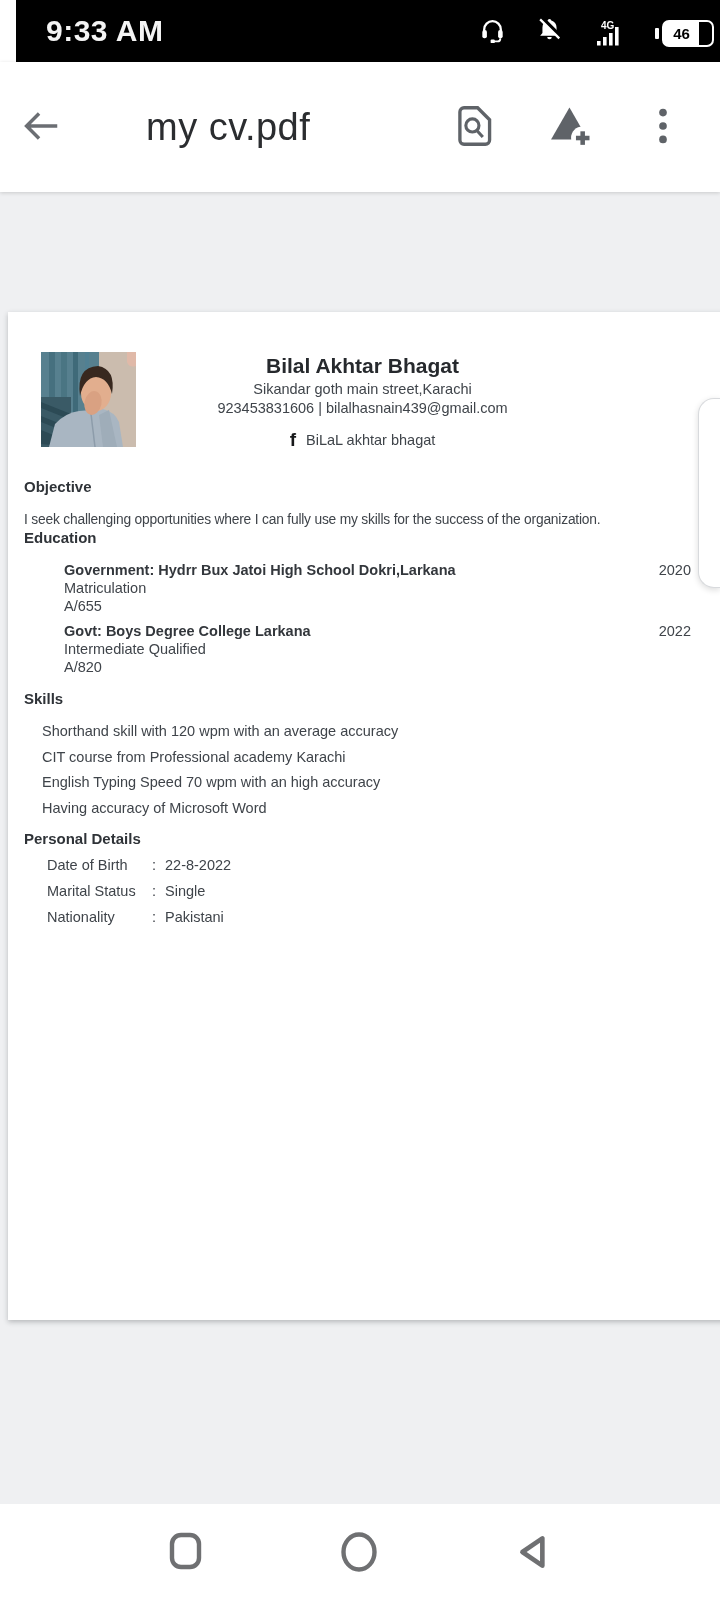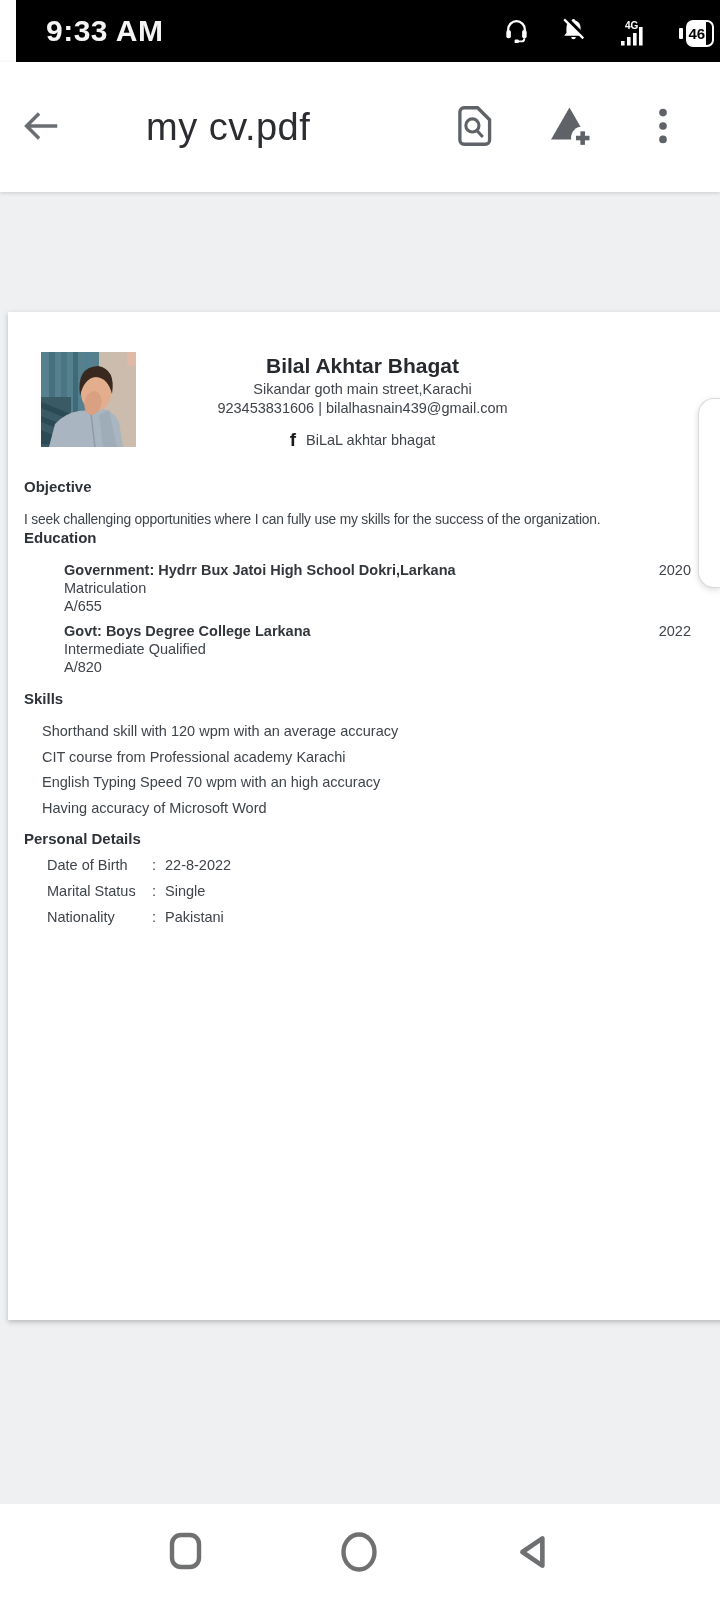--- a/index.html
+++ b/index.html
@@ -8,21 +8,21 @@
   .screen { position:absolute; inset:0; }
 
   
   .status-bar { position:absolute; left:16px; top:0; width:720px; height:62px; background:#000;
     display:flex; align-items:center; justify-content:space-between; padding:0 22px 0 30px; }
   .status-time { color:#f4f4f4; font-size:30px; font-weight:600; letter-spacing:.5px; }
   .status-icons { display:flex; align-items:flex-end; gap:30px; }
   .sig-wrap { display:flex; align-items:flex-end; }
   .battery { display:flex; align-items:center; gap:3px; }
   .battery-nub { width:4px; height:11px; background:#fff; border-radius:1px; }
-  .battery-body { width:28px; height:27px; border:2.5px solid #fff; border-radius:7px;
+  .battery-body { width:52px; height:27px; border:2.5px solid #fff; border-radius:7px;
     background:linear-gradient(to right,#fff 0 73%, #000 73%); display:flex; align-items:center; }
   .battery-level { width:73%; text-align:center; font-size:15px; font-weight:700; color:#000; line-height:1; }
 
   
   .toolbar { position:absolute; left:0; top:62px; width:720px; height:130px; background:#fff;
     display:flex; align-items:center; box-shadow:0 1px 4px rgba(0,0,0,.16); z-index:5; }
   .back-btn { width:80px; height:100%; display:flex; align-items:center; justify-content:center; border:none; background:none; cursor:pointer; }
   .toolbar-title { font-size:38px; color:#2b2d30; margin-left:66px; letter-spacing:.5px; flex:1; white-space:nowrap; overflow:hidden; }
   .tb-actions { display:flex; align-items:center; gap:44px; padding-right:34px; }
   .tb-btn { border:none; background:none; cursor:pointer; display:flex; align-items:center; justify-content:center; }

